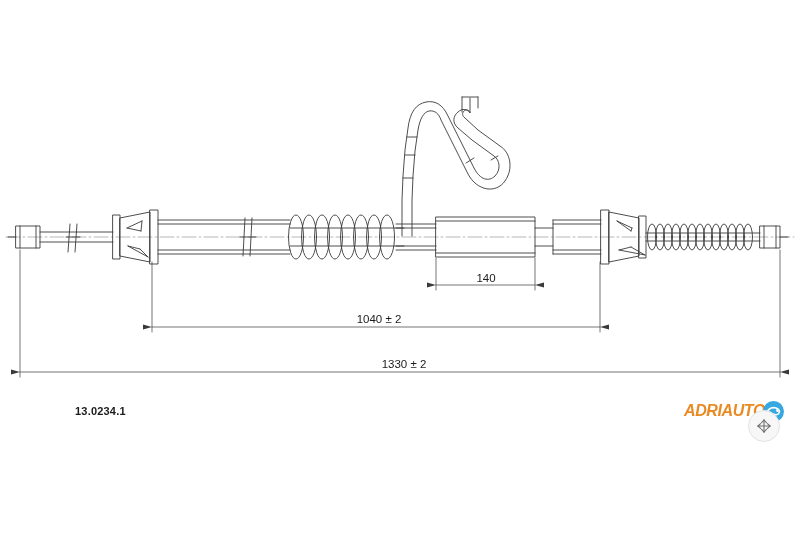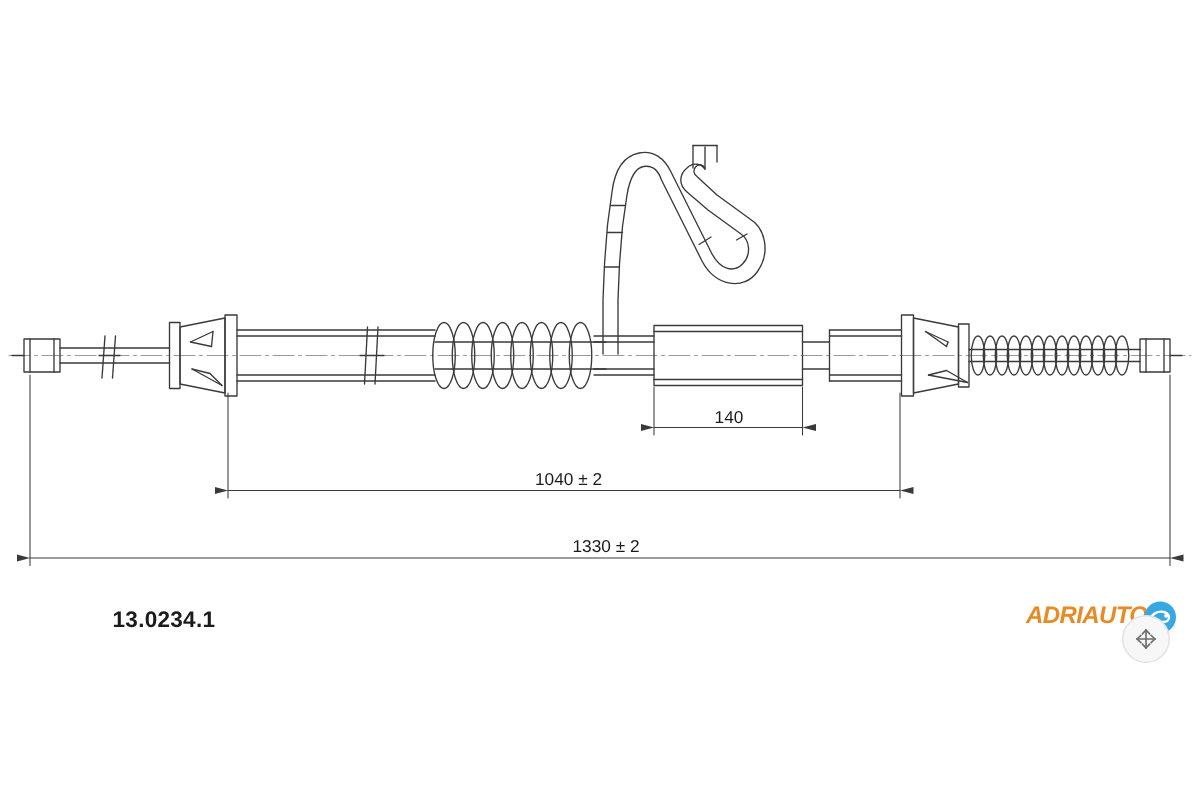--- a/index.html
+++ b/index.html
@@ -22,21 +22,21 @@
     left: 0;
     top: 0;
     width: 800px;
     height: 538px;
     display: block;
   }
   .part-number {
     position: absolute;
     left: 75px;
     top: 405px;
-    font-size: 15px;
+    font-size: 11px;
     font-weight: bold;
     color: #1b1b1b;
     letter-spacing: 0.2px;
     white-space: nowrap;
   }
   #brand-logo {
     position: absolute;
     left: 684px;
     top: 399px;
     height: 24px;

